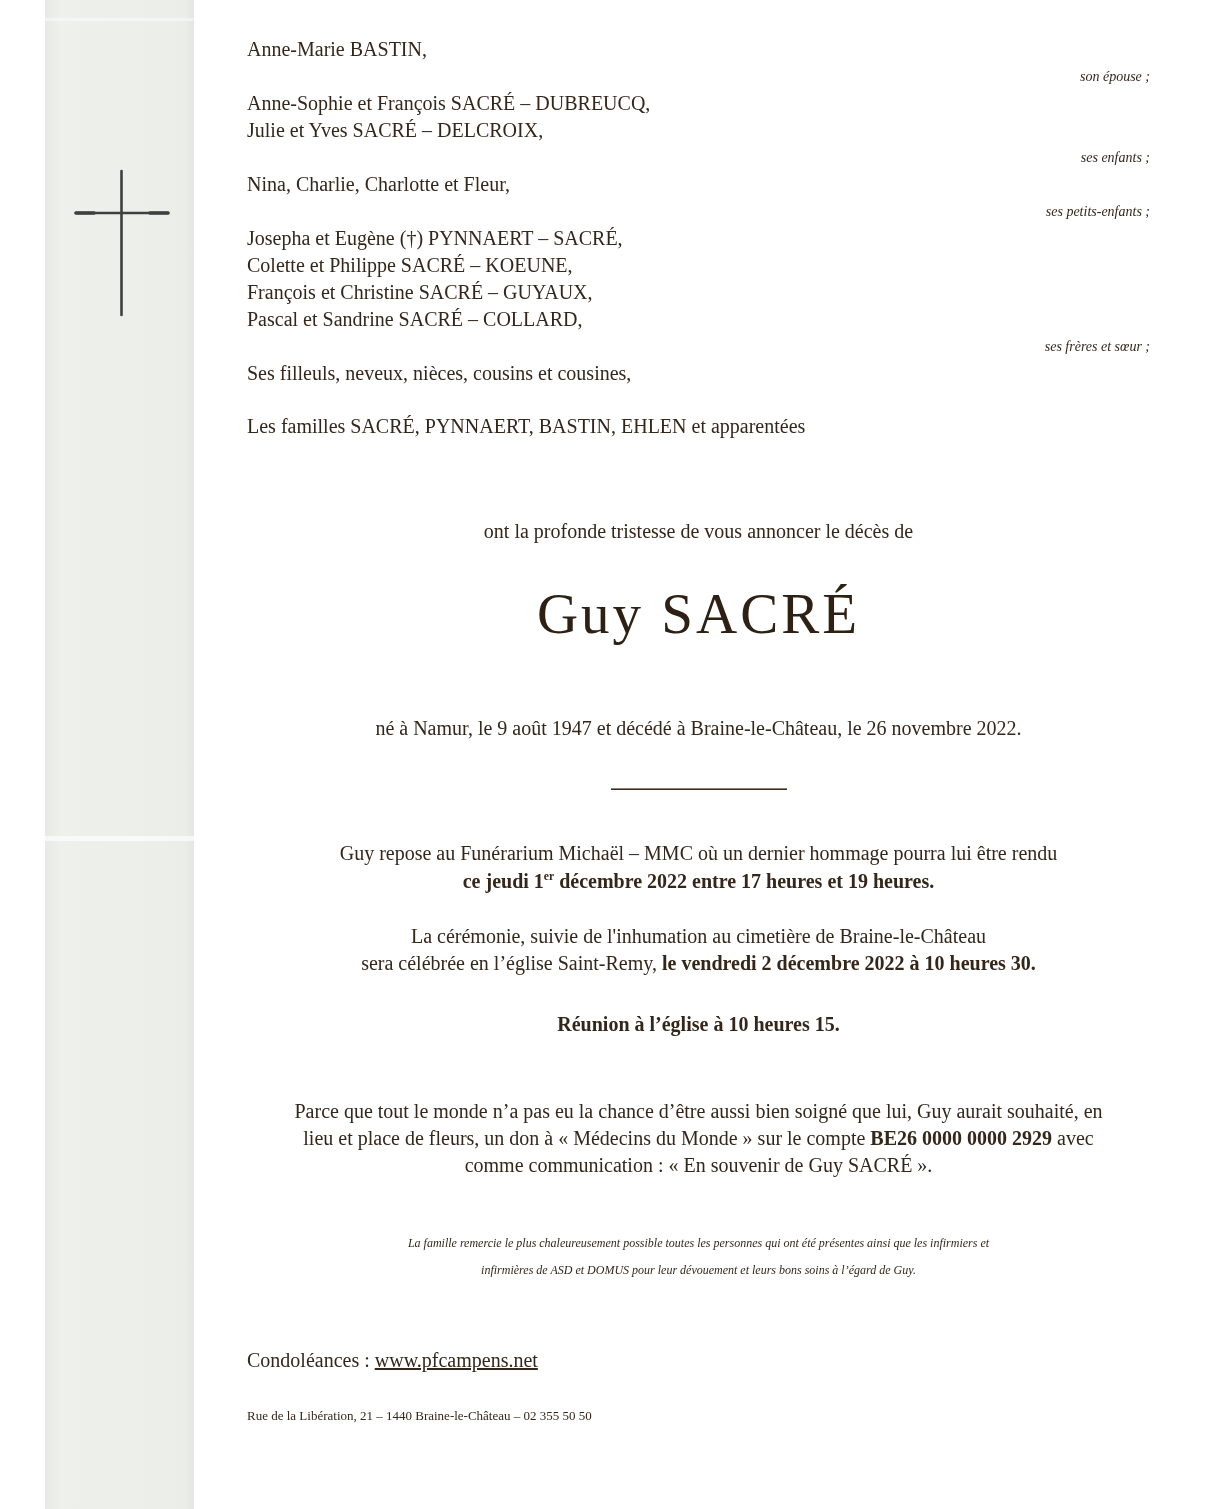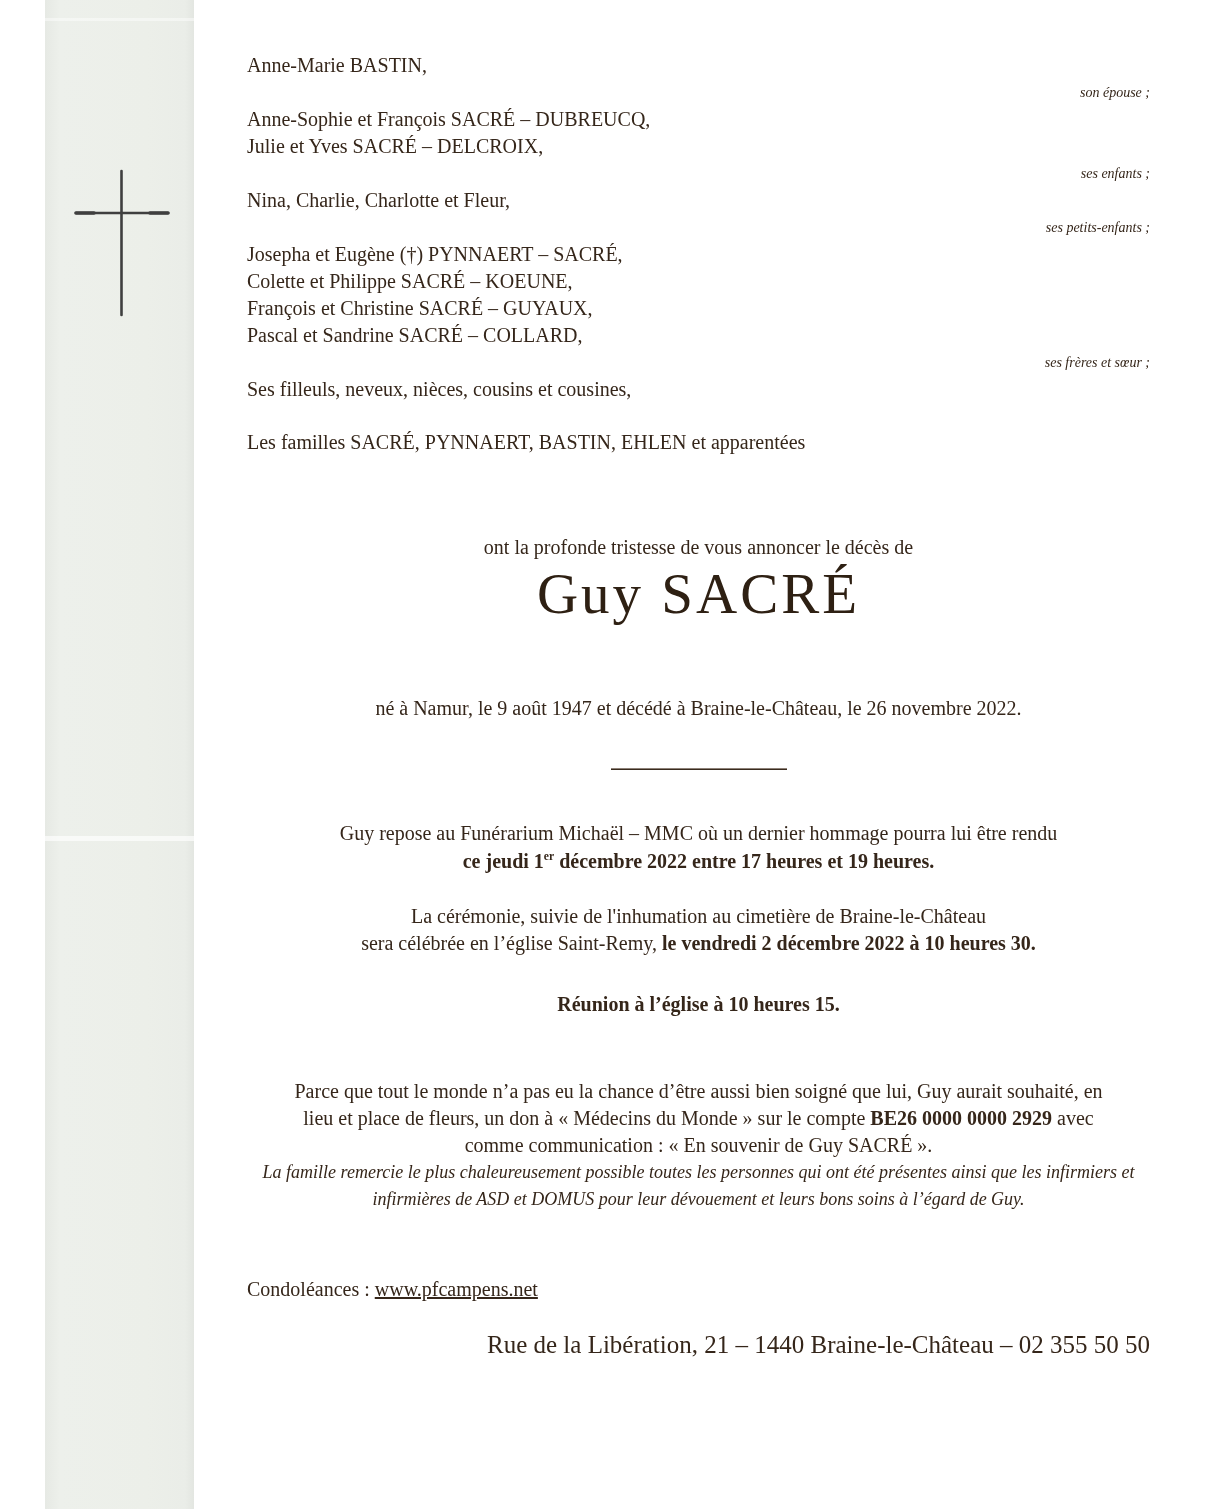--- a/index.html
+++ b/index.html
@@ -23,47 +23,47 @@
     background:rgba(255,255,255,.65);
   }
   .cross{
     position:absolute;left:72px;top:163px;width:100px;height:160px;
   }
   
   .content{
     position:absolute;left:247px;top:0;width:903px;
     font-size:20px;line-height:27px;
   }
-  .fam-list{padding-top:52px;}
+  .fam-list{padding-top:36px;}
   .fam{white-space:nowrap;}
   .lbl{text-align:right;font-style:italic;font-size:14px;}
   .gap-before{margin-top:26px;}
   .center{text-align:center;}
   .ln{white-space:nowrap;}
   p{margin:0;}
   .block-intro{margin-top:78px;}
   .deceased-name{
-    font-size:57px;line-height:66px;letter-spacing:3px;
+    margin-top:36px;font-size:57px;line-height:66px;letter-spacing:3px;
     text-align:center;color:#2e2013;
   }
   .block-dates{margin-top:68px;}
   .separator{
     margin:46px auto 0 auto;width:176px;height:2px;background:#3a2b1e;
     border-top:1px solid #8d8178;box-sizing:border-box;
   }
   .block-repose{margin-top:49px;line-height:28px;}
   .block-ceremony{margin-top:28px;}
   .block-meeting{margin-top:34px;font-weight:bold;}
   .block-donation{margin-top:60px;}
-  .block-thanks{font-style:italic;font-size:18px;}
+  .block-thanks{margin-top:51px;font-style:italic;font-size:12px;}
   .block-condolences{margin-top:63px;text-align:left;}
   .link{color:inherit;text-decoration:underline;cursor:pointer;}
   .block-footer{margin-top:29px;}
   .footer-name{font-weight:bold;font-style:italic;font-size:21px;line-height:26px;text-align:center;}
-  .footer-address{font-size:25px;line-height:26px;text-align:right;}
+  .footer-address{font-size:13px;line-height:26px;text-align:left;}
   sup{font-size:0.58em;vertical-align:super;line-height:0;}
   strong{font-weight:bold;}
 </style>
 </head>
 <body>
 
 <div class="side-strip">
   <div class="fold-line-top"></div>
   <div class="fold-line-mid"></div>
 </div>

